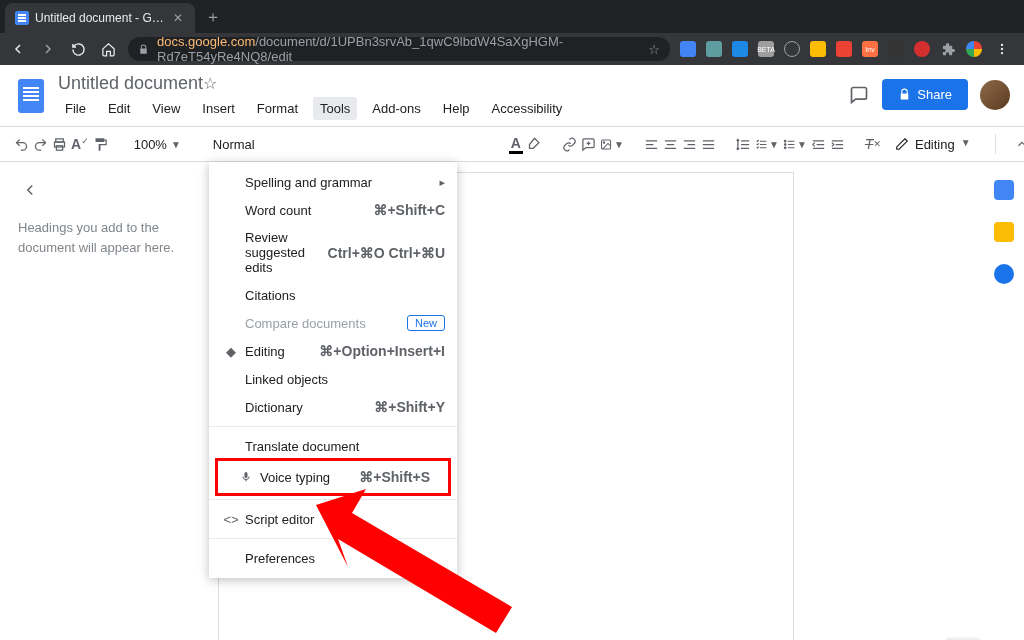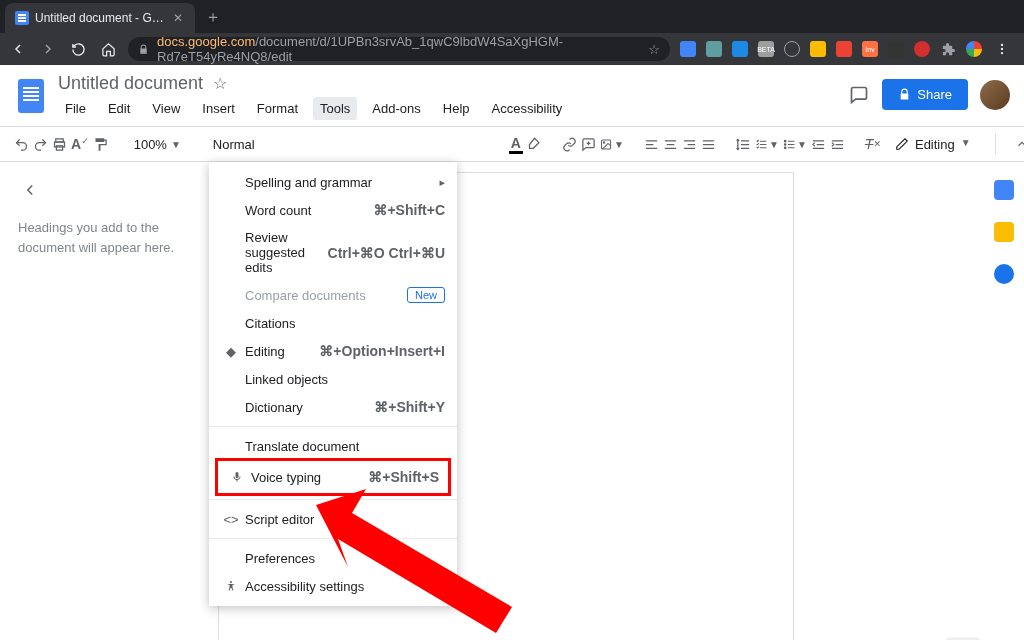--- a/index.html
+++ b/index.html
@@ -23,21 +23,21 @@
 .ext-row { display: flex; align-items: center; gap: 10px; padding-right: 4px; }
 .ext { width: 16px; height: 16px; border-radius: 3px; }
 
 
 .docs-area { position: relative; background: #fff; }
 .docs-header { display: flex; align-items: flex-start; padding: 8px 14px 0 14px; }
 .docs-logo { width: 34px; height: 46px; display: flex; align-items: center; justify-content: center; margin-right: 10px; }
 .docs-logo-inner { width: 26px; height: 34px; background: #4285f4; border-radius: 3px; position: relative; }
 .docs-logo-inner::before { content: ''; position: absolute; left: 5px; top: 8px; right: 5px; height: 2px; background: #fff; box-shadow: 0 4px 0 #fff, 0 8px 0 #fff, 0 12px 0 #fff; }
 .title-block { flex: 1; }
-.doc-title-row { display: flex; align-items: center; gap: 10px; }
+.doc-title-row { display: flex; align-items: center; }
 .doc-title { font-size: 18px; color: #5f6368; }
 .star { color: #5f6368; font-size: 16px; cursor: pointer; }
 .menu-row { display: flex; gap: 8px; margin-top: 3px; font-size: 13px; color: #202124; }
 .menu-item { padding: 4px 7px; border-radius: 3px; cursor: pointer; }
 .menu-item.active { background: #e8eaed; }
 .header-right { display: flex; align-items: center; gap: 12px; margin-top: 6px; }
 .comment-icon { width: 22px; height: 22px; color: #5f6368; cursor: pointer; display:flex; align-items:center; justify-content:center; }
 .share-btn { background: #1a73e8; color: #fff; border-radius: 4px; padding: 8px 16px; font-size: 13px; display: flex; align-items: center; gap: 6px; cursor: pointer; font-weight: 500; }
 .avatar { width: 30px; height: 30px; border-radius: 50%; background: linear-gradient(135deg, #8e6a4a, #5a3b20); cursor: pointer; }
 
@@ -61,21 +61,21 @@
 
 .dropdown { position: absolute; left: 209px; top: 0; width: 248px; background: #fff; box-shadow: 0 2px 10px rgba(0,0,0,.25); z-index: 50; padding: 6px 0; font-size: 13px; }
 .dd-item { display: flex; align-items: center; padding: 6px 12px 6px 12px; cursor: pointer; color: #202124; min-height: 28px; }
 .dd-icon { width: 20px; display: flex; justify-content: center; color: #5f6368; font-size: 13px; margin-right: 4px; }
 .dd-label { flex: 1; }
 .dd-short { color: #5f6368; font-size: 14px; font-weight: bold; }
 .dd-sep { height: 1px; background: #e8eaed; margin: 5px 0; }
 .dd-item.disabled { color: #9aa0a6; cursor: default; }
 .new-badge { border: 1px solid #1a73e8; color: #1a73e8; font-size: 11px; padding: 1px 7px; border-radius: 3px; font-weight: 500; }
 .dd-sub { color: #5f6368; font-size: 11px; }
-.voice-box { border: 3px solid #ff0000; margin: -2px 6px; padding: 2px 3px; }
+.voice-box { border: 3px solid #ff0000; margin: -2px 6px; padding: 2px 12px; }
 
 
 .arrow-svg { position: absolute; left: 296px; top: 327px; z-index: 60; pointer-events: none; }
 
 
 .explore-fab { position: absolute; right: 44px; bottom: 10px; width: 34px; height: 34px; border-radius: 4px; background: #eceff1; box-shadow: 0 1px 3px rgba(0,0,0,.2); display:flex; align-items:center; justify-content:center; color:#5f6368; cursor:pointer; }
 
 svg { display: block; }
 </style>
 </head>
@@ -349,28 +349,28 @@
       <div class="dd-item">
         <span class="dd-icon"></span>
           <span class="dd-label">Word count</span>
           <span class="dd-short">⌘+Shift+C</span>
       </div>
       <div class="dd-item">
         <span class="dd-icon"></span>
           <span class="dd-label">Review suggested edits</span>
           <span class="dd-short">Ctrl+⌘O Ctrl+⌘U</span>
       </div>
+      <div class="dd-item">
+        <span class="dd-icon"></span>
+          <span class="dd-label">Citations</span>
+      </div>
       <div class="dd-item disabled">
         <span class="dd-icon"></span>
           <span class="dd-label">Compare documents</span>
           <span class="new-badge">New</span>
-      </div>
-      <div class="dd-item">
-        <span class="dd-icon"></span>
-          <span class="dd-label">Citations</span>
       </div>
       <div class="dd-item">
         <span class="dd-icon">◆</span>
           <span class="dd-label">Editing</span>
           <span class="dd-short">⌘+Option+Insert+I</span>
       </div>
       <div class="dd-item">
         <span class="dd-icon"></span>
           <span class="dd-label">Linked objects</span>
       </div>
@@ -398,29 +398,20 @@
       <div class="dd-sep"></div>
       <div class="dd-item">
         <span class="dd-icon">&lt;&gt;</span>
           <span class="dd-label">Script editor</span>
       </div>
       <div class="dd-sep"></div>
       <div class="dd-item">
         <span class="dd-icon"></span>
           <span class="dd-label">Preferences</span>
       </div>
-      <div class="dd-item">
-        <span class="dd-icon">
-            <svg width="12" height="12" viewBox="0 0 24 24" fill="currentColor">
-              <circle cx="12" cy="4" r="2"></circle>
-              <path d="M4 8h16l-5 2v5l2 6h-2l-2-5h-2l-2 5H7l2-6v-5z"></path>
-            </svg>
-          </span>
-          <span class="dd-label">Accessibility settings</span>
-      </div>
     </div>
 
     <div class="right-rail">
       <div class="rail-icon" style="background:#4285f4"></div>
       <div class="rail-icon" style="background:#fbbc04"></div>
       <div class="rail-icon" style="background:#1a73e8;border-radius:50%"></div>
     </div>
 
     <svg class="arrow-svg" width="230" height="150" viewBox="0 0 230 150">
       <polygon points="20,16 70,0 56,24 216,118 200,144 42,50 52,78" fill="#ff0000"></polygon>

